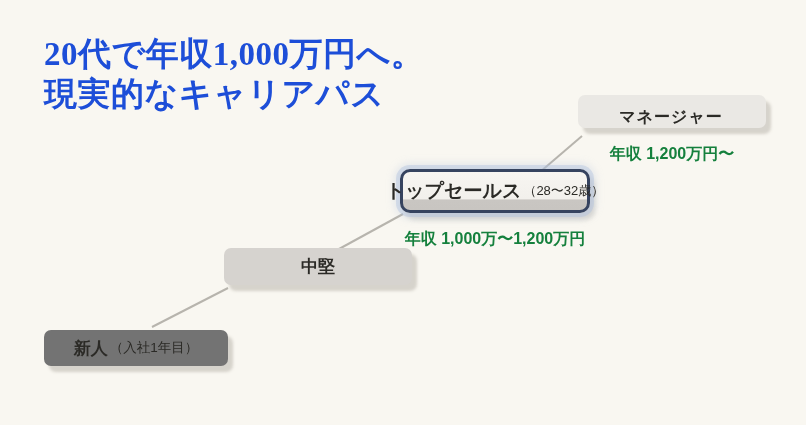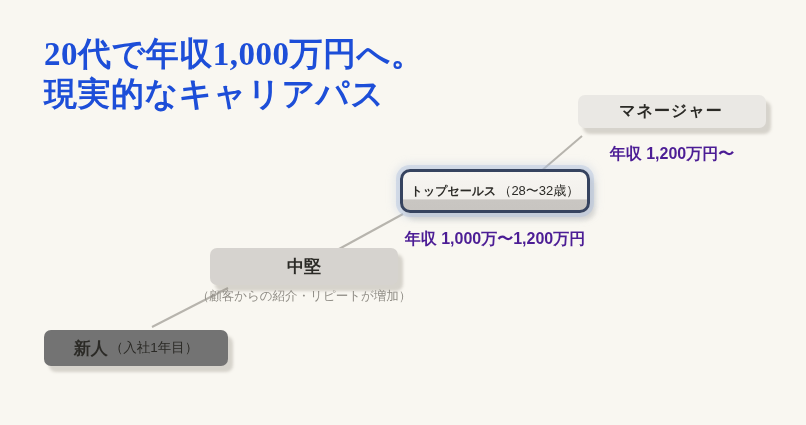--- a/index.html
+++ b/index.html
@@ -34,56 +34,56 @@
 
   
   .step {
     position: absolute;
     width: 260px;
     display: flex;
     flex-direction: column;
     align-items: center;
   }
   .step-1 { left: 6px;   top: 330px; }
-  .step-2 { left: 174px; top: 248px; }
+  .step-2 { left: 188px; top: 248px; }
   .step-3 { left: 365px; top: 169px; }
   .step-4 { left: 542px; top: 95px;  }
 
   .box {
     display: flex;
     align-items: center;
     justify-content: center;
     border-radius: 7px;
     box-shadow: 5px 6px 3px rgba(124, 118, 106, 0.28);
     color: #2b2a26;
     white-space: nowrap;
   }
   .box-1 { width: 184px; height: 36px; background: #737373; }
   .box-2 { width: 188px; height: 37px; background: #d6d3cf; }
-  .box-4 { width: 188px; height: 33px; background: #eae8e4; }
+  .box-4 { width: 188px; height: 33px; background: #eae8e4; align-items: flex-end; }
   .box-3 {
     width: 184px; height: 38px;
     background: linear-gradient(180deg, #f7f5f1 0%, #f2f0ec 70%, #c9c6c2 74%, #c8c5c1 100%);
     border: 3px solid #36435f;
     border-radius: 10px;
     box-shadow: 0 0 0 4px rgba(176, 192, 222, 0.40),
                 0 0 9px 5px rgba(176, 192, 222, 0.35),
                 5px 7px 4px rgba(124, 118, 106, 0.22);
   }
 
   .box-label     { font-size: 17px; font-weight: 700; }
-  .box-3 .box-label { font-size: 12px; }
+  .box-3 .box-label { font-size: 19px; }
   .box-4 .box-label { font-size: 16px; letter-spacing: 1px; }
   .box-sublabel  { font-size: 13.5px; font-weight: 400; margin-left: 2px; }
   .box-3 .box-sublabel { font-size: 13px; }
 
   .salary {
     font-size: 16px;
     font-weight: 700;
-    color: #4c1d95;
+    color: #15803d;
     text-align: left;
     line-height: 20px;
     white-space: nowrap;
   }
   .step-1 .salary { margin-top: 9px;  }
   .step-2 .salary { margin-top: 6px;  }
   .step-3 .salary { margin-top: 16px; }
   .step-4 .salary { margin-top: 16px; }
 
   .note {
@@ -117,21 +117,20 @@
       <span class="box-label">新人</span>
       <span class="box-sublabel">（入社1年目）</span>
     </div>
 
   </div>
 
   <div class="step step-2">
     <div class="box box-2">
       <span class="box-label">中堅</span>
     </div>
-    <div class="note">（顧客からの紹介・リピートが増加）</div>
   </div>
 
   <div class="step step-3">
     <div class="box box-3">
       <span class="box-label">トップセールス</span>
       <span class="box-sublabel">（28〜32歳）</span>
     </div>
     <div class="salary">年収 1,000万〜1,200万円</div>
 
   </div>

